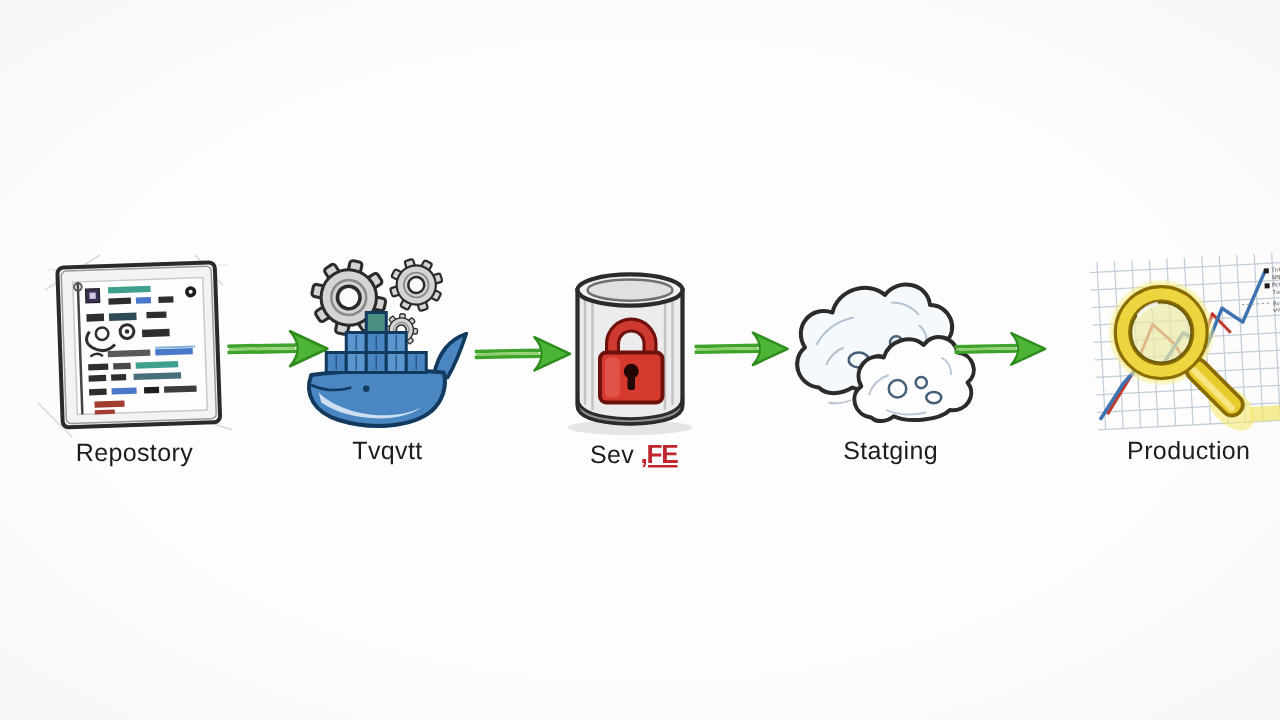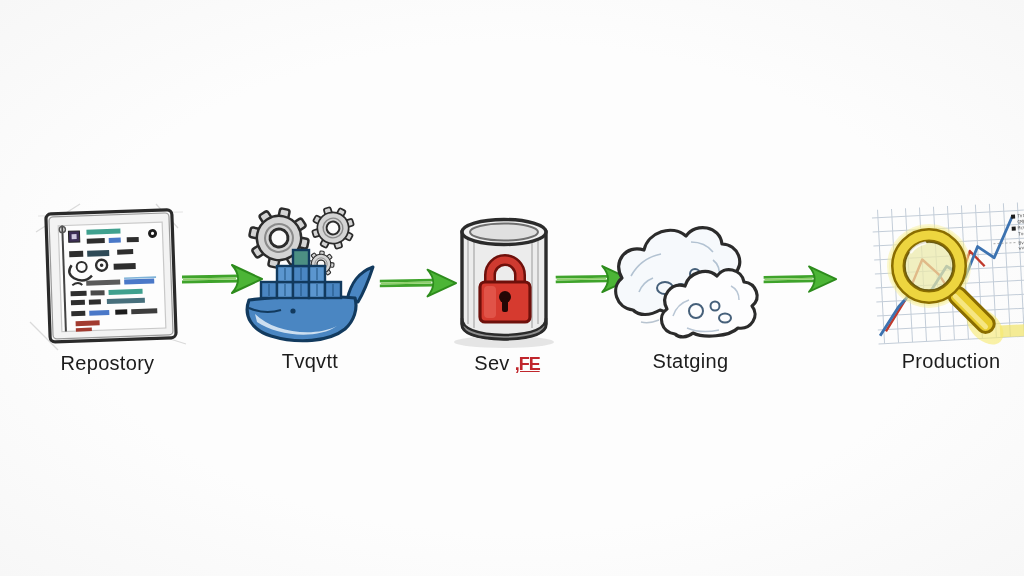--- a/index.html
+++ b/index.html
@@ -9,21 +9,21 @@
     font-family:"Liberation Sans", sans-serif;
   }
   .canvas{position:absolute;inset:0;background:radial-gradient(ellipse at 50% 50%, #fdfdfd 60%, #f7f7f7 100%);}
   .stage{position:absolute;display:flex;flex-direction:column;align-items:center;}
   .stage .icon-box{display:block;}
   .stage-label{
     font-size:20px;color:#1c1c1c;letter-spacing:.3px;white-space:nowrap;
     text-align:center;margin-top:2px;
   }
   .label-suffix{
-    color:#c0262c;font-weight:bold;font-size:18px;margin-left:5px;
+    color:#c0262c;font-weight:bold;font-size:21px;margin-left:5px;
     letter-spacing:-1px;
     text-decoration:underline;
   }
   .arrow{position:absolute;}
   svg{overflow:visible;}
 </style>
 </head>
 <body>
 
 <div class="canvas">
@@ -205,21 +205,21 @@
     </div>
   </div>
 
   <svg class="arrow" style="left:552px;top:262px;" width="80" height="36" viewBox="0 0 86 36">
     <line x1="4" y1="15" x2="60" y2="14" stroke="#3fa32b" stroke-width="3"></line>
     <line x1="4" y1="20" x2="60" y2="19" stroke="#3fa32b" stroke-width="3"></line>
     <line x1="5" y1="17.5" x2="58" y2="16.5" stroke="#8fd06c" stroke-width="2"></line>
     <path d="M54,3 L84,17 L54,31 C62,22 62,12 54,3 Z" fill="#4cb536" stroke="#2d8c1c" stroke-width="2" stroke-linejoin="round"></path>
   </svg>
 
-  <div class="stage" style="left:603px;top:216px;width:175px;">
+  <div class="stage" style="left:625px;top:216px;width:175px;">
     <svg class="icon-box" width="175" height="132" viewBox="0 0 175 132">
 
       <path d="M30,94 C13,92 7,72 19,62 C9,46 23,28 41,34 C45,16 69,8 83,20 C93,6 117,10 119,28
                C135,28 143,48 131,58 C141,70 131,90 113,88 C101,98 71,100 57,94 C47,100 36,100 30,94 Z" fill="#f6f9fc" stroke="#2b2b2b" stroke-width="3.2" stroke-linejoin="round"></path>
 
       <g fill="none" stroke="#8fa6bc" stroke-width="1.6" opacity="0.65">
         <path d="M28,60 q10,-18 30,-22"></path>
         <path d="M36,76 q4,-10 14,-14"></path>
         <path d="M88,26 q14,0 22,10"></path>
         <path d="M110,44 q8,6 6,18"></path>

